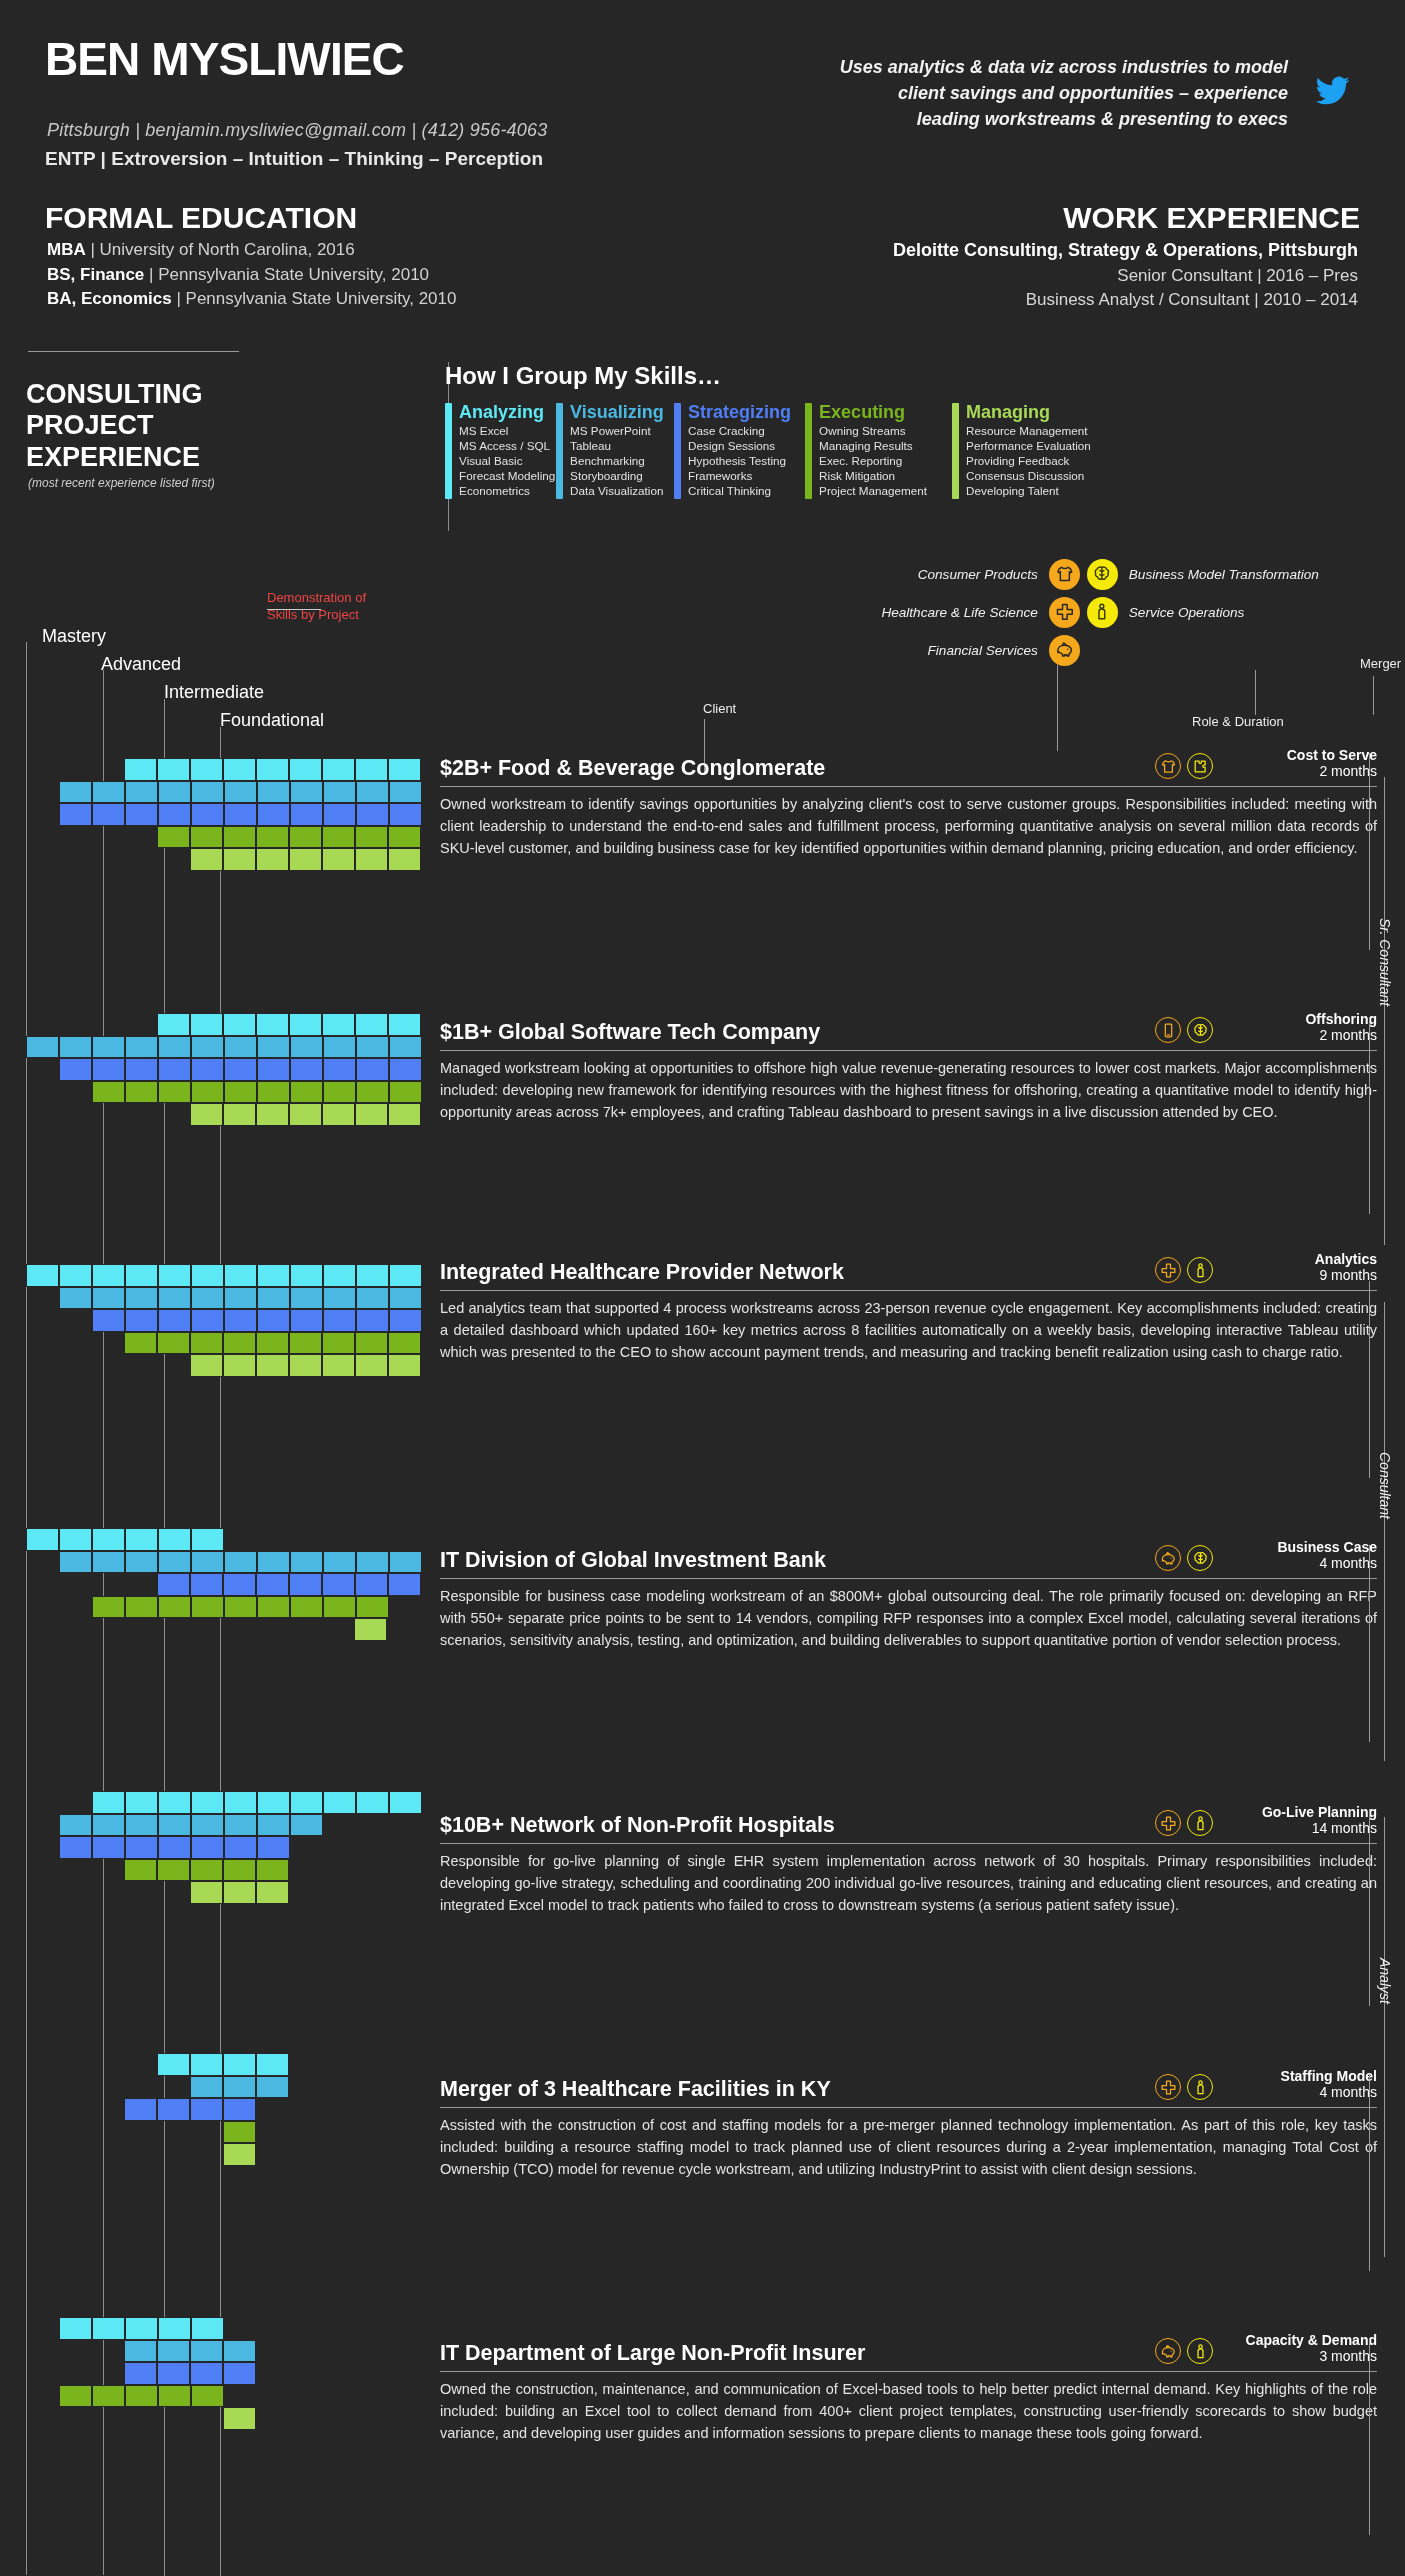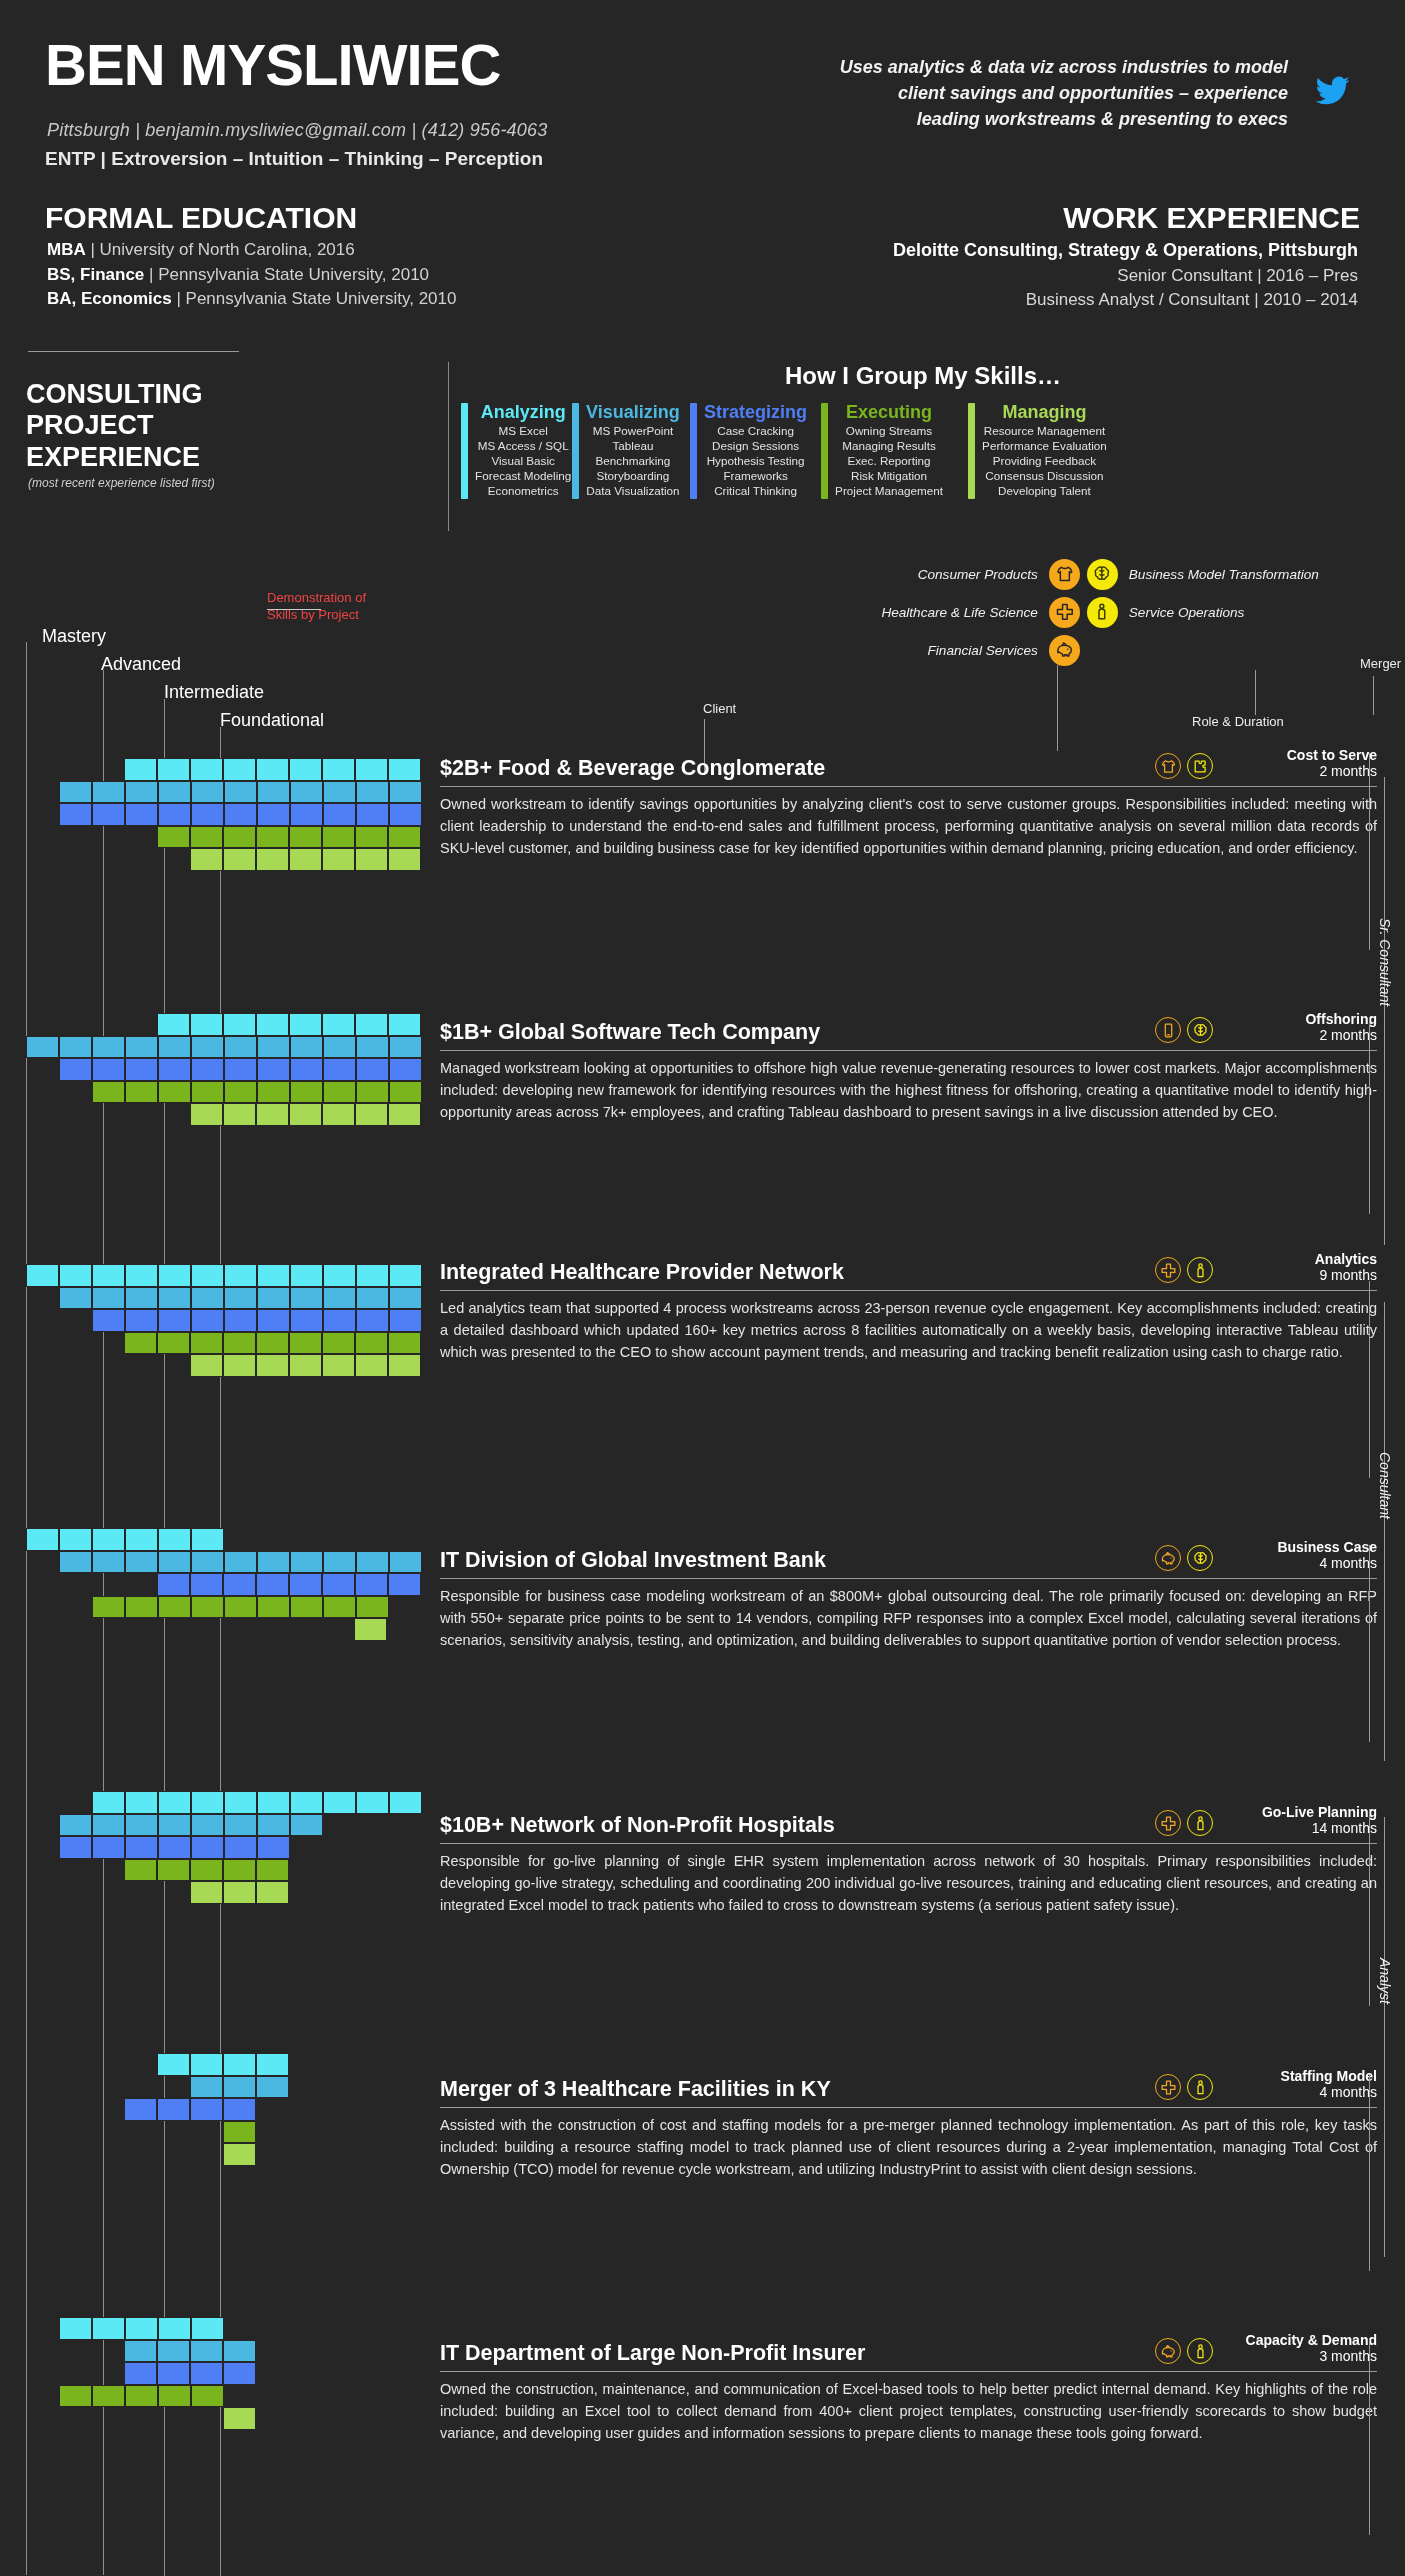--- a/index.html
+++ b/index.html
@@ -9,21 +9,21 @@
     font-family: "Liberation Sans", sans-serif;
     color: #ffffff;
     overflow: hidden;
     position: relative;
   }
 
   
   #header { position: relative; height: 201px; }
   #name {
     position: absolute; left: 45px; top: 36px;
-    font-size: 58px; font-weight: bold; letter-spacing: -0.9px;
+    font-size: 46px; font-weight: bold; letter-spacing: -0.9px;
     line-height: 1;
   }
   #contact {
     position: absolute; left: 47px; top: 120px;
     font-size: 18px; font-style: italic; color: #c9c9c9;
     letter-spacing: 0.2px;
   }
   #mbti {
     position: absolute; left: 45px; top: 148px;
     font-size: 19px; font-weight: bold; color: #e8e8e8;
@@ -64,21 +64,21 @@
   #cpe-sub {
     position: absolute; left: 28px; top: 476px;
     font-size: 12px; font-style: italic; color: #cfcfcf;
   }
   #cpe-rule {
     position: absolute; left: 28px; top: 351px; width: 211px;
     height: 0.9px; background: #9a9a9a;
   }
 
   
-  #skills-panel { position: absolute; left: 448px; top: 362px; width: 937px; text-align: center; }
+  #skills-panel { position: absolute; left: 432px; top: 362px; width: 937px; }
   #skills-divider {
     position: absolute; left: 448px; top: 362px;
     width: 0.9px; height: 169px; background: #8a8a8a;
   }
   #skills-head { font-size: 24px; font-weight: bold; padding-left: 13px; }
   #skill-cols { display: flex; margin-top: 13px; padding-left: 13px; gap: 0; }
   .skill-col { display: flex; gap: 7.5px; }
   .skill-bar { width: 6.6px; border-radius: 0.9px; }
   .skill-cat { font-size: 18px; font-weight: bold; line-height: 1.05; margin-bottom: 1.9px; }
   .skill-item { font-size: 11.7px; color: #e2e2e2; line-height: 1.28; white-space: nowrap; }

